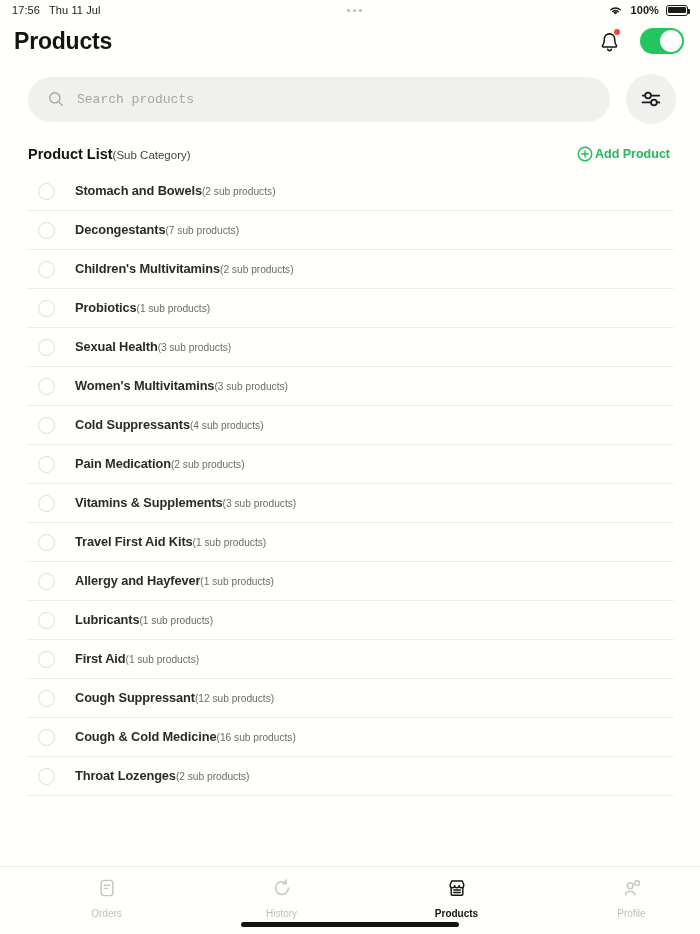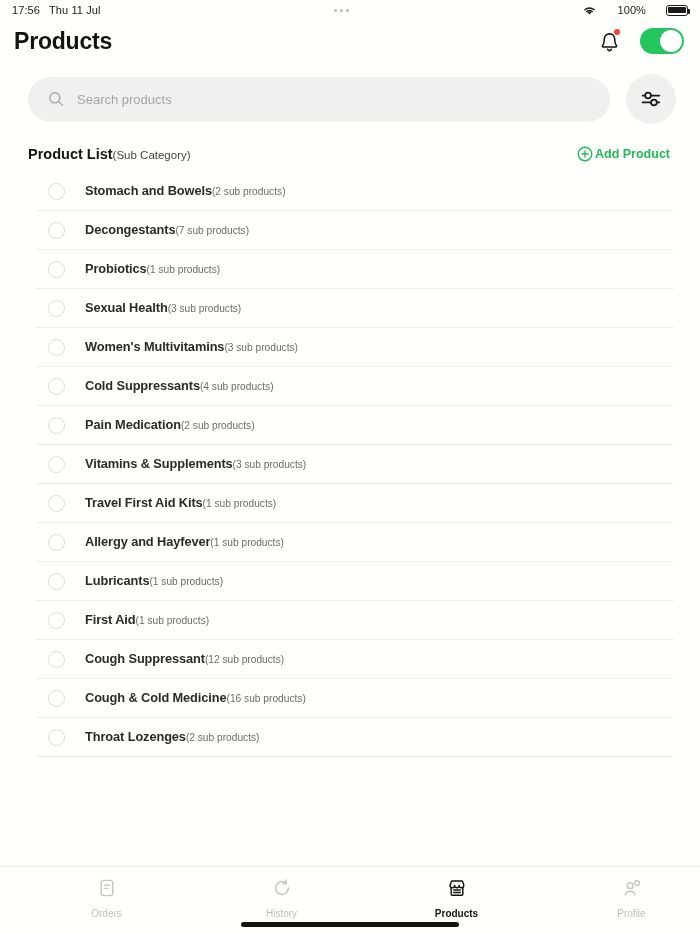--- a/index.html
+++ b/index.html
@@ -15,21 +15,21 @@
   .statusbar {
     height: 20px; flex: 0 0 20px;
     display: flex; align-items: center;
     padding: 0 12px;
     font-size: 11px; color: #1b1b1b; letter-spacing: .1px;
   }
   .sb-left { display: flex; align-items: center; gap: 9px; font-weight: 500; }
   .sb-center { flex: 1; display: flex; justify-content: center; align-items: center; }
   .dots { display: flex; gap: 3px; }
   .dots i { width: 3px; height: 3px; border-radius: 50%; background: #b9b9b4; display: block; }
-  .sb-right { display: flex; align-items: center; gap: 20px; font-weight: 400; }
+  .sb-right { display: flex; align-items: center; gap: 7px; font-weight: 700; }
   .batt { width: 22px; height: 11px; border: 1.3px solid #1b1b1b; border-radius: 3px; position: relative; display:inline-block; }
   .batt::after { content:""; position: absolute; right: -3.4px; top: 3px; width: 2px; height: 5px; background: #1b1b1b; border-radius: 0 1px 1px 0; }
   .batt i { position: absolute; left: 1.3px; top: 1.3px; bottom: 1.3px; right: 1.3px; background: #1b1b1b; border-radius: 1px; display:block; }
 
   
   .header {
     flex: 0 0 42px; display: flex; align-items: center;
     padding: 0 16px 0 14px;
   }
   .page-title { font-size: 23px; font-weight: bold; color: #14130f; letter-spacing: -.2px; }
@@ -47,41 +47,41 @@
   .search-row {
     flex: 0 0 74px; display: flex; align-items: center; gap: 16px;
     padding: 0 24px 0 28px;
   }
   .search-box {
     flex: 1; height: 45px; background: #F0F0EE; border-radius: 23px;
     display: flex; align-items: center; gap: 13px; padding: 0 20px;
   }
   .search-box input {
     flex: 1; border: none; outline: none; background: transparent;
-    font-family: Liberation Sans, sans-serif; font-size: 13px; color: #15803d;
+    font-family: Liberation Mono, monospace; font-size: 13px; color: #15803d;
   }
   .search-box input::placeholder { color: #A5A5A2; }
   .filter-btn {
     width: 50px; height: 50px; border-radius: 50%; background: #F0F0EE;
     display: flex; align-items: center; justify-content: center; border: none; cursor: pointer;
   }
 
   
   .list-head {
     flex: 0 0 36px; display: flex; align-items: center;
     padding: 0 30px 0 28px;
   }
   .list-title { font-size: 14.5px; font-weight: bold; color: #14130f; }
   .list-title .sub { font-size: 11.5px; font-weight: normal; color: #44433f; }
   .lh-spacer { flex: 1; }
   .add-product { display: flex; align-items: center; gap: 2px; cursor: pointer; background: none; border: none; }
   .add-label { font-size: 12.5px; font-weight: bold; color: #22B85C; font-family: "Liberation Sans", sans-serif; }
 
   
-  .list { flex: 1 1 auto; overflow: hidden; padding: 0 26px 0 36px; }
+  .list { flex: 1 1 auto; overflow: hidden; padding: 0 26px 0 26px; }
   .row {
     height: 39px; display: flex; align-items: center; gap: 20px;
     border-bottom: 1px solid #EFEFEA; padding-left: 12px;
   }
   .row:first-child { border-top: 1px solid rgba(0,0,0,0); }
   .cbox {
     width: 17px; height: 17px; border-radius: 50%;
     border: 1.4px solid #DCDCD7; background: #FFFFFB; flex: 0 0 auto; cursor: pointer;
   }
   .row-text { font-size: 12.8px; color: #2b2a27; line-height: 1; }
@@ -187,20 +187,24 @@
       <div class="row">
         <span class="cbox"></span>
         <span class="row-text"><span class="nm">Stomach and Bowels</span><span class="ct">(2 sub products)</span></span>
       </div>
       <div class="row">
         <span class="cbox"></span>
         <span class="row-text"><span class="nm">Decongestants</span><span class="ct">(7 sub products)</span></span>
       </div>
       <div class="row">
         <span class="cbox"></span>
+        <span class="row-text"><span class="nm">Children's Multivitamins</span><span class="ct">(2 sub products)</span></span>
+      </div>
+      <div class="row">
+        <span class="cbox"></span>
         <span class="row-text"><span class="nm">Probiotics</span><span class="ct">(1 sub products)</span></span>
       </div>
       <div class="row">
         <span class="cbox"></span>
         <span class="row-text"><span class="nm">Sexual Health</span><span class="ct">(3 sub products)</span></span>
       </div>
       <div class="row">
         <span class="cbox"></span>
         <span class="row-text"><span class="nm">Women's Multivitamins</span><span class="ct">(3 sub products)</span></span>
       </div>

